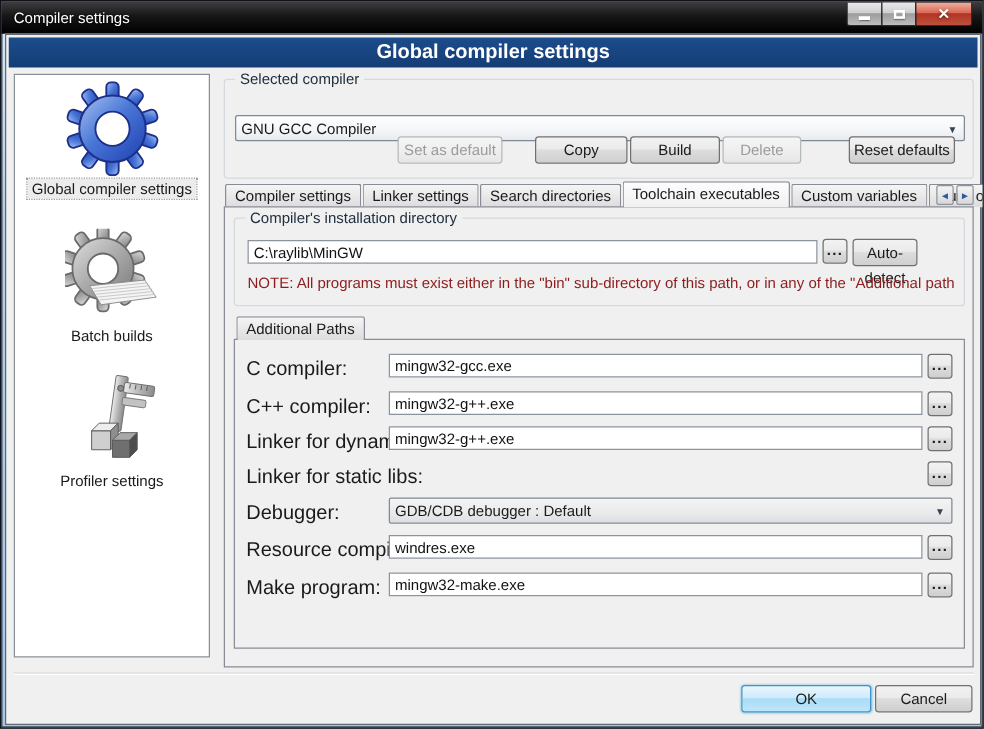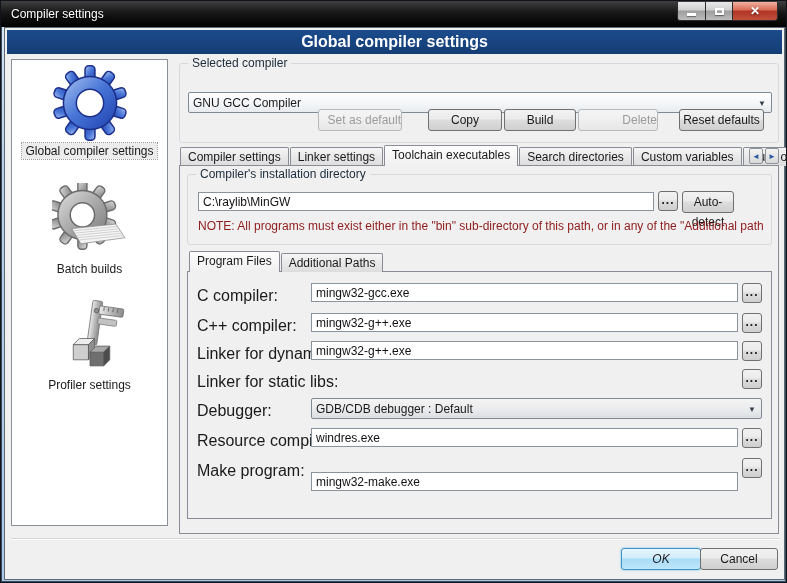--- a/index.html
+++ b/index.html
@@ -30,21 +30,21 @@
   .side-item.sel .side-label { background:#ececec; outline:1px dotted #9a9a9a; }
 
   .groupbox { position:absolute; border:1px solid #d5d9dd; border-radius:3px; }
   .glegend { position:absolute; top:-8px; left:8px; background:#f0f0f0; padding:0 4px; font-size:12px; color:#20303f; white-space:nowrap; }
 
   .combo { position:absolute; height:21px; border:1px solid #7e8a96; border-radius:2px; background:linear-gradient(180deg,#ffffff 0%,#f3f5f7 60%,#e8ebee 100%); display:flex; align-items:center; padding:0 4px; font-size:12px; }
   .combo .arrow { position:absolute; right:5px; top:6px; font-size:8px; color:#39434d; }
   .combo.gray { background:linear-gradient(180deg,#f4f4f4 0%,#e9eaec 60%,#dcdee1 100%); }
 
   .btn { position:absolute; height:22px; border:1px solid #707070; border-radius:3px; background:linear-gradient(180deg,#f2f2f2 0%,#ebebeb 45%,#dddddd 50%,#cfcfcf 100%); font-size:12px; text-align:center; line-height:20px; color:#1a1a1a; cursor:default; }
-  .btn.disabled { border-color:#b5babd; color:#9b9b9b; background:linear-gradient(180deg,#f5f5f5 0%,#efefef 50%,#e6e6e6 100%);text-align:right; }
+  .btn.disabled { border-color:#b5babd; color:#9b9b9b; background:linear-gradient(180deg,#f5f5f5 0%,#efefef 50%,#e6e6e6 100%); }
   .btn.default-ok { border-color:#3c94c8; background:linear-gradient(180deg,#e9f6fd 0%,#d0ecfb 45%,#a9dcf7 50%,#bfe6f9 100%); box-shadow:0 0 2px #57b1e0; }
   .btn.small { width:20px; height:20px; line-height:16px; font-weight:bold; letter-spacing:1px; }
 
   .input { position:absolute; height:19px; border:1px solid #8a939e; background:#fff; font-family:"Liberation Sans", sans-serif; font-size:12px; padding:0 4px; color:#111; }
 
   .tabs { position:absolute; display:flex; align-items:flex-end; height:21px; }
   .tab { height:19px; padding:0 7px; font-size:12px; line-height:18px; border:1px solid #898c95; border-bottom:none; border-radius:2px 2px 0 0; background:linear-gradient(180deg,#f5f5f5 0%,#dcdcdc 100%); margin-right:1px; white-space:nowrap; cursor:default; }
   .tab.sel { height:21px; background:linear-gradient(180deg,#fdfdfd 0%,#f0f0f0 100%); position:relative; z-index:3; }
   .panel { position:absolute; border:1px solid #898c95; background:#f0f0f0; z-index:2; }
 
@@ -179,48 +179,47 @@
 
     <div class="groupbox" style="left:174px; top:35px; width:600px; height:80px;">
       <span class="glegend">Selected compiler</span>
       <div class="combo" style="left:8px; top:28px; width:584px;">
         <span>GNU GCC Compiler</span>
         <span class="arrow">▼</span>
       </div>
       <div class="btn disabled" style="left:138px; top:45px; width:84px;">Set as default</div>
       <div class="btn" style="left:248px; top:45px; width:74px;">Copy</div>
       <div class="btn" style="left:324px; top:45px; width:72px;">Build</div>
-      <div class="btn disabled" style="left:398px; top:45px; width:80px;">Delete</div>
+      <div class="btn disabled" style="left:398px; top:45px; width:63px;">Delete</div>
       <div class="btn" style="left:499px; top:45px; width:85px;">Reset defaults</div>
     </div>
 
     <div class="tabs" style="left:175px; top:117px;">
       <div class="tab">Compiler settings</div>
       <div class="tab">Linker settings</div>
+      <div class="tab">Search directories</div>
       <div class="tab sel">Toolchain executables</div>
-      <div class="tab">Search directories</div>
       <div class="tab">Custom variables</div>
       <div class="tab">Build options</div>
 
     </div>
     <div class="scrollbtn" style="left:744px; top:120px;">◄</div>
     <div class="scrollbtn" style="left:760px; top:120px;">►</div>
 
     <div class="panel" style="left:174px; top:137px; width:600px; height:369px;"></div>
 
     <div class="groupbox" style="left:182px; top:146px; width:585px; height:71px; z-index:4;">
       <span class="glegend" style="background:#f0f0f0;text-align:right;">Compiler's installation directory</span>
       <input class="input" style="left: 10px; top: 17px; width: 456px;" value="C:\raylib\MinGW">
       <div class="btn small" style="left:470px; top:16px;">...</div>
       <div class="btn" style="left:494px; top:16px; width:52px;">Auto-detect</div>
       <div class="note" style="left:10px; top:44px; width:566px;">NOTE: All programs must exist either in the "bin" sub-directory of this path, or in any of the "Additional paths"...</div>
     </div>
 
     <div class="tabs" style="left:184px; top:223px; z-index:5;">
-      <div class="tab sel">Program Files</div>
       <div class="tab">Additional Paths</div>
     </div>
     <div class="panel" style="left:182px; top:243px; width:585px; height:248px; z-index:4;"></div>
 
     <div style="position:absolute; left:0; top:0; width:100%; height:100%; z-index:6; pointer-events:none;">
       <span class="flabel" style="left:192px; top:259px;">C compiler:</span>
       <input class="input" style="left: 306px; top: 255px; width: 427px; pointer-events: auto;" value="mingw32-gcc.exe">
       <div class="btn small" style="left:737px; top:255px; pointer-events:auto;">...</div>
 
       <span class="flabel" style="left:192px; top:289px;">C++ compiler:</span>
@@ -238,22 +237,22 @@
       <div class="combo gray" style="left:306px; top:370px; width:451px; pointer-events:auto;">
         <span>GDB/CDB debugger : Default</span>
         <span class="arrow">▼</span>
       </div>
 
       <span class="flabel" style="left:192px; top:404px;">Resource compiler:</span>
       <input class="input" style="left: 306px; top: 400px; width: 427px; pointer-events: auto;" value="windres.exe">
       <div class="btn small" style="left:737px; top:400px; pointer-events:auto;">...</div>
 
       <span class="flabel" style="left:192px; top:434px;">Make program:</span>
-      <input class="input" style="left: 306px; top: 444px; width: 427px; pointer-events: auto;" value="mingw32-make.exe">
+      <input class="input" style="left: 306px; top: 430px; width: 427px; pointer-events: auto;" value="mingw32-make.exe">
       <div class="btn small" style="left:737px; top:430px; pointer-events:auto;">...</div>
     </div>
 
     <div class="separator" style="left:6px; top:510px; width:768px;"></div>
-    <div class="btn default-ok" style="left:616px; top:520px; width:80px;font-style:italic;">OK</div>
+    <div class="btn default-ok" style="left:588px; top:520px; width:104px;">OK</div>
     <div class="btn" style="left:695px; top:520px; width:78px;">Cancel</div>
 
   </div>
 </div>
 
 </body></html>

